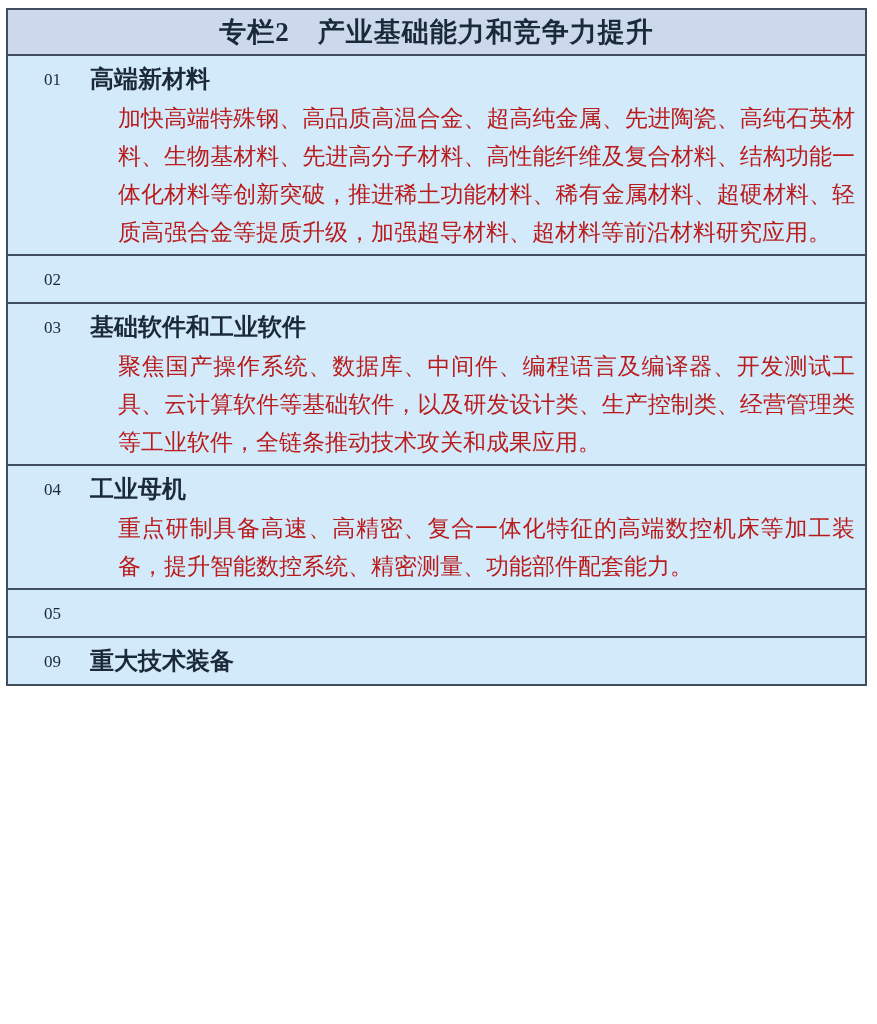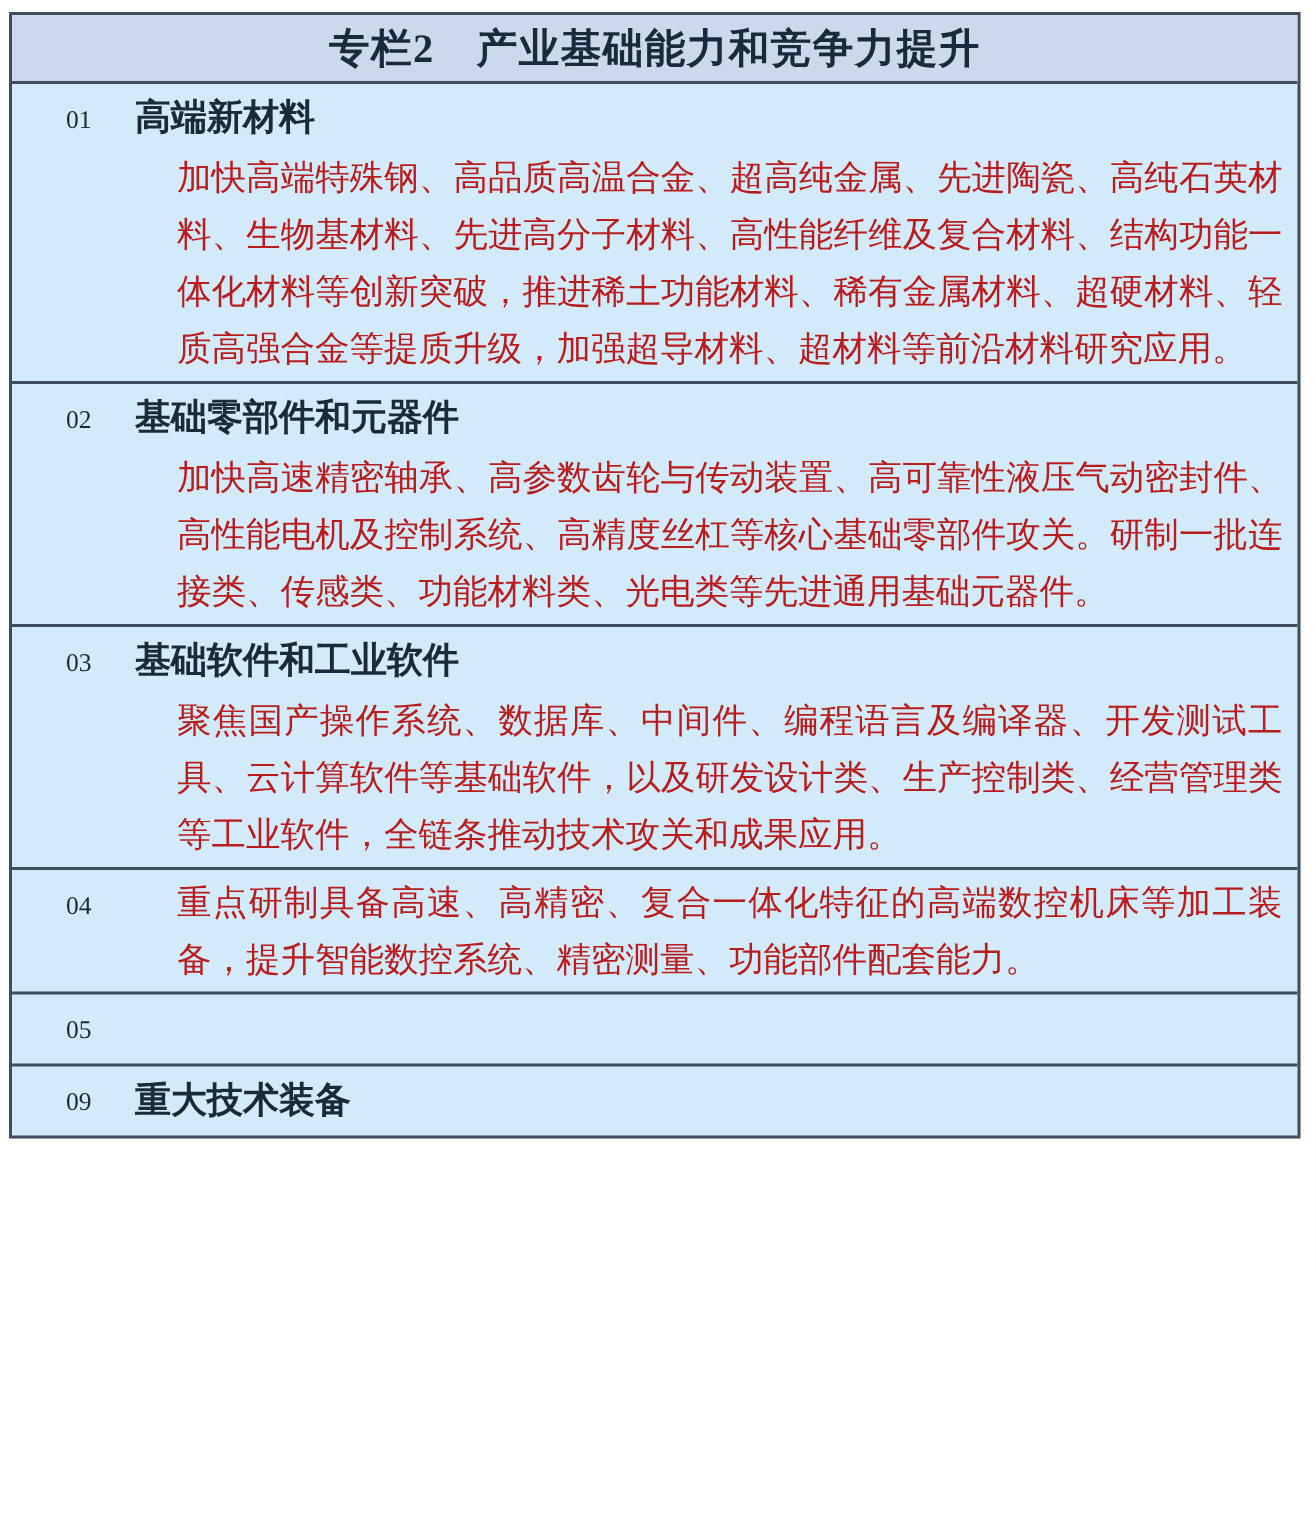--- a/index.html
+++ b/index.html
@@ -80,37 +80,34 @@
     <div class="section">
       <div class="sec-num">01</div>
       <div class="sec-content">
         <div class="sec-title">高端新材料</div>
         <div class="sec-body">加快高端特殊钢、高品质高温合金、超高纯金属、先进陶瓷、高纯石英材料、生物基材料、先进高分子材料、高性能纤维及复合材料、结构功能一体化材料等创新突破，推进稀土功能材料、稀有金属材料、超硬材料、轻质高强合金等提质升级，加强超导材料、超材料等前沿材料研究应用。</div>
       </div>
     </div>
 
     <div class="section">
       <div class="sec-num">02</div>
-      <div class="sec-content">
-        <div class="sec-title">基础零部件和元器件</div>
-        <div class="sec-body">加快高速精密轴承、高参数齿轮与传动装置、高可靠性液压气动密封件、高性能电机及控制系统、高精度丝杠等核心基础零部件攻关。研制一批连接类、传感类、功能材料类、光电类等先进通用基础元器件。</div>
-      </div>
     </div>
 
     <div class="section">
       <div class="sec-num">03</div>
       <div class="sec-content">
         <div class="sec-title">基础软件和工业软件</div>
         <div class="sec-body">聚焦国产操作系统、数据库、中间件、编程语言及编译器、开发测试工具、云计算软件等基础软件，以及研发设计类、生产控制类、经营管理类等工业软件，全链条推动技术攻关和成果应用。</div>
       </div>
     </div>
 
     <div class="section">
       <div class="sec-num">04</div>
       <div class="sec-content">
+        <div class="sec-title">工业母机</div>
         <div class="sec-body">重点研制具备高速、高精密、复合一体化特征的高端数控机床等加工装备，提升智能数控系统、精密测量、功能部件配套能力。</div>
       </div>
     </div>
 
     <div class="section">
       <div class="sec-num">05</div>
     </div>
 
     <div class="section">
       <div class="sec-num">09</div>

